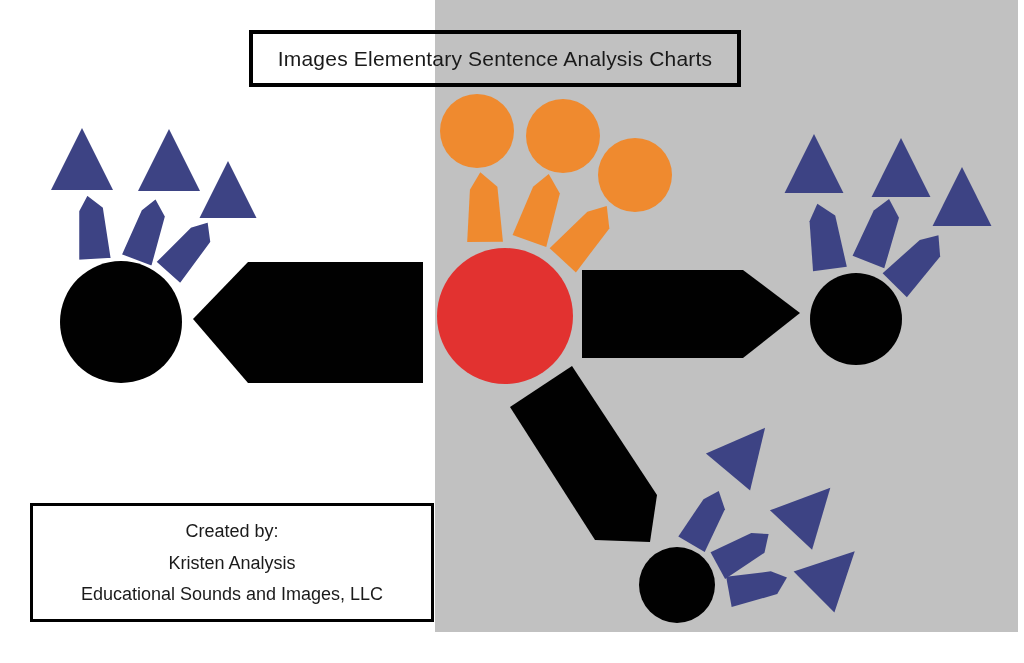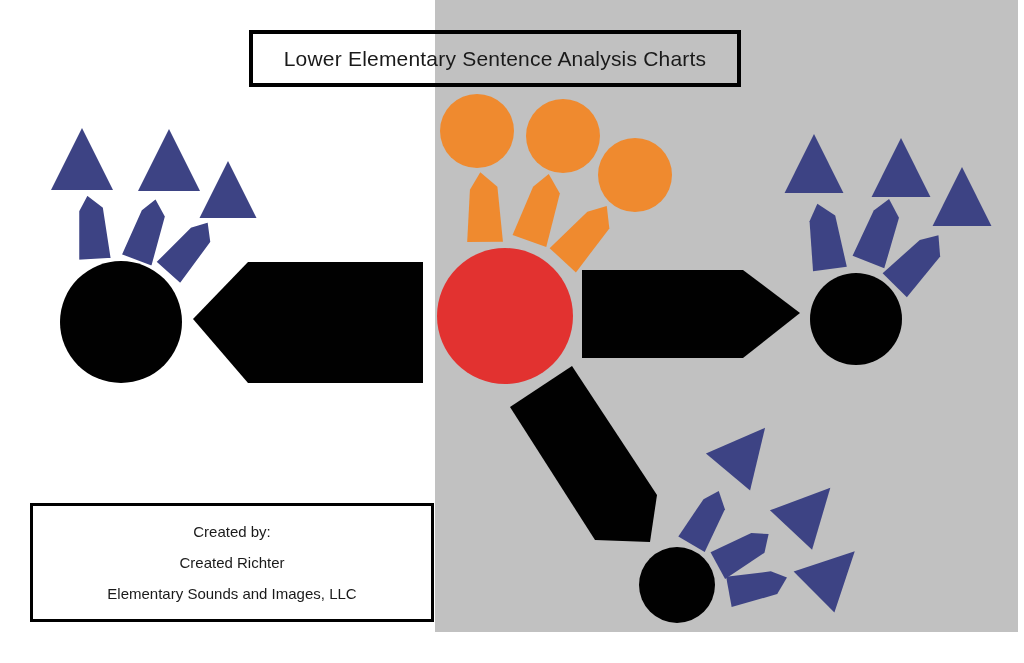--- a/index.html
+++ b/index.html
@@ -25,21 +25,21 @@
     font-size:21px;color:var(--c-text,#1a1a1a);letter-spacing:0.2px;white-space:nowrap;
   }
   .credit-box{
     position:absolute;left:30px;top:503px;width:404px;height:119px;
     box-sizing:border-box;border:3px solid var(--c-border,#000);
     background:#ffffff;
     display:flex;flex-direction:column;justify-content:space-evenly;align-items:center;
     padding:2px 0;
   }
   .credit-line{
-    font-size:15px;color:var(--c-text,#1a1a1a);line-height:1;white-space:nowrap;
+    font-size:18px;color:var(--c-text,#1a1a1a);line-height:1;white-space:nowrap;
   }
 </style>
 </head>
 <body>
 
 <div class="stage">
 
   <svg class="diagram-svg" width="1024" height="663" viewBox="0 0 1024 663">
     <defs>
       <polygon id="stem" points="-17,0 -17,-50 -8,-67 9,-54 17,-2"></polygon>
@@ -86,22 +86,22 @@
       <use href="#stem" class="f-navy" transform="translate(717,566) rotate(65) scale(0.9)"></use>
       <use href="#stem" class="f-navy" transform="translate(728,592) rotate(83) scale(0.9)"></use>
       <circle cx="677" cy="585" r="38" class="f-black"></circle>
       <use href="#tri" class="f-navy" transform="translate(728,472) rotate(40) scale(0.93)"></use>
       <use href="#tri" class="f-navy" transform="translate(791,530) rotate(43) scale(0.93)"></use>
       <use href="#tri" class="f-navy" transform="translate(814,592) rotate(45) scale(0.93)"></use>
     </g>
   </svg>
 
   <div class="title-box">
-    <span class="title-text">Lower Elementary Sentence Analysis Charts</span>
+    <span class="title-text">Images Elementary Sentence Analysis Charts</span>
   </div>
 
   <div class="credit-box">
     <span class="credit-line">Created by:</span>
-    <span class="credit-line">Created Richter</span>
-    <span class="credit-line">Elementary Sounds and Images, LLC</span>
+    <span class="credit-line">Kristen Analysis</span>
+    <span class="credit-line">Educational Sounds and Images, LLC</span>
   </div>
 
 </div>
 
 </body></html>

